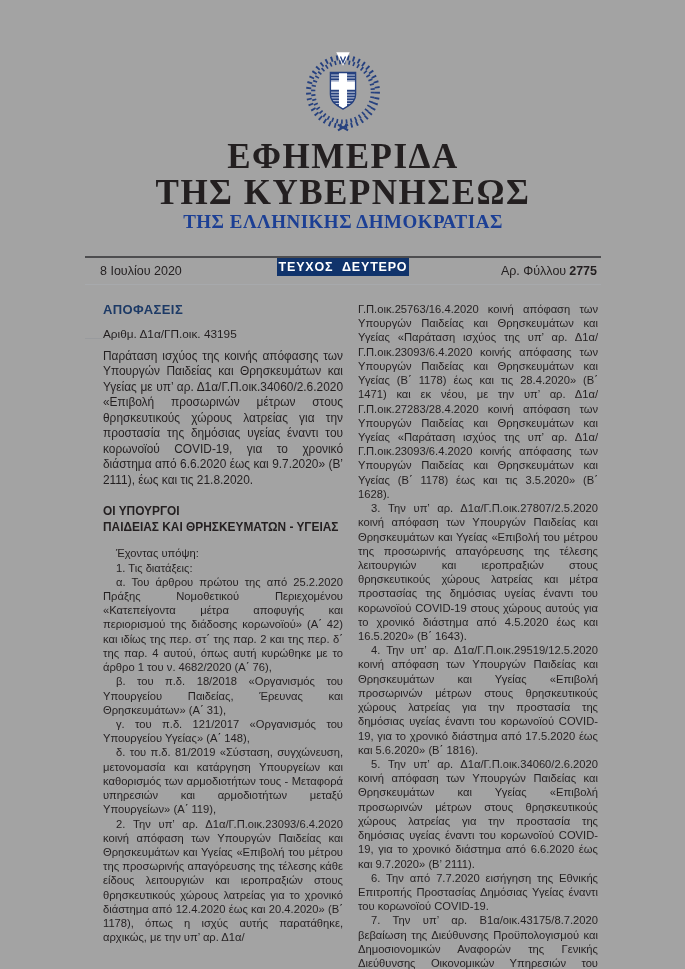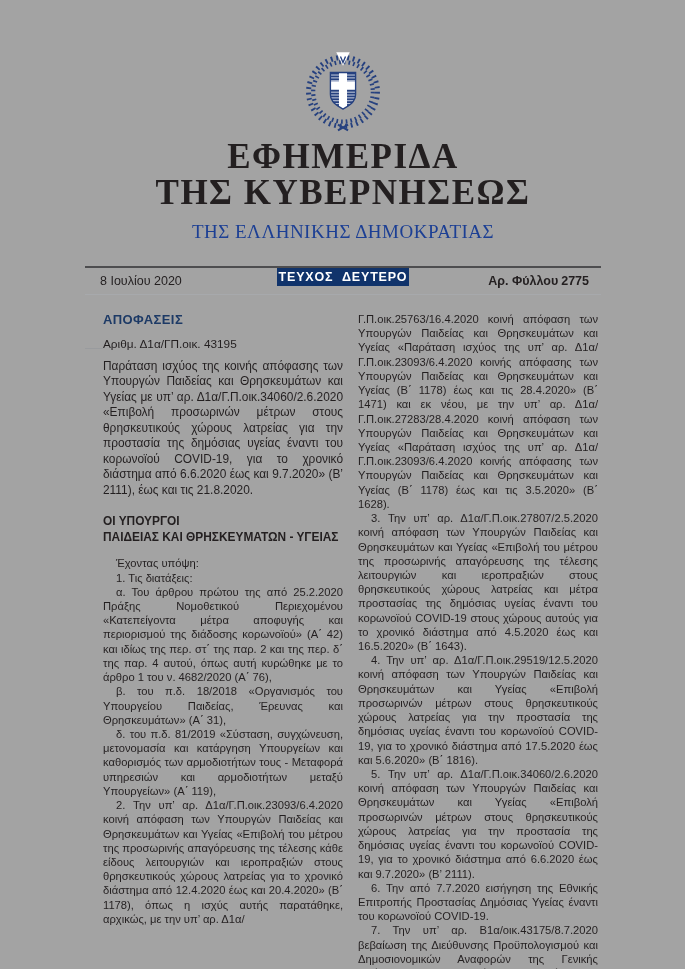--- a/index.html
+++ b/index.html
@@ -21,25 +21,24 @@
     font-family:"Liberation Serif",serif;
     font-weight:bold;
     font-size:35px;
     line-height:36px;
     letter-spacing:1.5px;
     color:#231f20;
   }
   .mast-title.first{margin-top:6px;}
   .mast-subtitle{
     font-family:"Liberation Serif",serif;
-    font-weight:normal;
+    font-weight:bold;
     font-size:19px;
     letter-spacing:0.5px;
     color:#1c3f94;
-    margin-top:10px;
   }
   
   .info-bar{
     position:relative;
     margin-top:23px;
     height:26px;
     border-top:2.5px solid #4d4d4f;
     border-bottom:1.5px solid #a7a9ac;
     display:flex;
     align-items:center;
@@ -55,21 +54,21 @@
     background:#10336b;
     color:#ffffff;
     font-weight:bold;
     letter-spacing:0.8px;
     word-spacing:5px;
     display:flex;
     align-items:center;
     justify-content:center;
     font-size:12.5px;
   }
-  .folio{margin-right:12px;font-weight:bold;}
+  .folio{margin-right:4px;}
   .folio b{margin-left:3px;}
   
   .columns{
     display:flex;
     gap:15px;
     margin-top:17px;
     padding:0 3px 0 18px;
   }
   .col{flex:1;min-width:0;}
   .section-heading{
@@ -174,20 +173,21 @@
       <div class="decision-no">Αριθμ. Δ1α/ΓΠ.οικ. 43195</div>
       <p class="subject">Παράταση ισχύος της κοινής απόφασης των Υπουργών Παιδείας και Θρησκευμάτων και Υγείας με υπ’ αρ. Δ1α/Γ.Π.οικ.34060/2.6.2020 «Επιβολή προσωρινών μέτρων στους θρησκευτικούς χώρους λατρείας για την προστασία της δημόσιας υγείας έναντι του κορωνοϊού COVID-19, για το χρονικό διάστημα από 6.6.2020 έως και 9.7.2020» (Β’ 2111), έως και τις 21.8.2020.</p>
       <div class="ministers">
         <div>ΟΙ ΥΠΟΥΡΓΟΙ</div>
         <div>ΠΑΙΔΕΙΑΣ ΚΑΙ ΘΡΗΣΚΕΥΜΑΤΩΝ - ΥΓΕΙΑΣ</div>
       </div>
       <p class="p indent">Έχοντας υπόψη:</p>
       <p class="p indent">1. Τις διατάξεις:</p>
       <p class="p indent">α. Του άρθρου πρώτου της από 25.2.2020 Πράξης Νομοθετικού Περιεχομένου «Κατεπείγοντα μέτρα αποφυγής και περιορισμού της διάδοσης κορωνοϊού» (Α΄ 42) και ιδίως της περ. στ΄ της παρ. 2 και της περ. δ΄ της παρ. 4 αυτού, όπως αυτή κυρώθηκε με το άρθρο 1 του ν. 4682/2020 (Α΄ 76),</p>
       <p class="p indent">β. του π.δ. 18/2018 «Οργανισμός του Υπουργείου Παιδείας, Έρευνας και Θρησκευμάτων» (Α΄ 31),</p>
+      <p class="p indent">γ. του π.δ. 121/2017 «Οργανισμός του Υπουργείου Υγείας» (Α΄ 148),</p>
       <p class="p indent">δ. του π.δ. 81/2019 «Σύσταση, συγχώνευση, μετονομασία και κατάργηση Υπουργείων και καθορισμός των αρμοδιοτήτων τους - Μεταφορά υπηρεσιών και αρμοδιοτήτων μεταξύ Υπουργείων» (Α΄ 119),</p>
       <p class="p indent">2. Την υπ’ αρ. Δ1α/Γ.Π.οικ.23093/6.4.2020 κοινή απόφαση των Υπουργών Παιδείας και Θρησκευμάτων και Υγείας «Επιβολή του μέτρου της προσωρινής απαγόρευσης της τέλεσης κάθε είδους λειτουργιών και ιεροπραξιών στους θρησκευτικούς χώρους λατρείας για το χρονικό διάστημα από 12.4.2020 έως και 20.4.2020» (Β΄ 1178), όπως η ισχύς αυτής παρατάθηκε, αρχικώς, με την υπ’ αρ. Δ1α/</p>
     </section>
 
     <section class="col">
       <p class="p">Γ.Π.οικ.25763/16.4.2020 κοινή απόφαση των Υπουργών Παιδείας και Θρησκευμάτων και Υγείας «Παράταση ισχύος της υπ’ αρ. Δ1α/Γ.Π.οικ.23093/6.4.2020 κοινής απόφασης των Υπουργών Παιδείας και Θρησκευμάτων και Υγείας (Β΄ 1178) έως και τις 28.4.2020» (Β΄ 1471) και εκ νέου, με την υπ’ αρ. Δ1α/Γ.Π.οικ.27283/28.4.2020 κοινή απόφαση των Υπουργών Παιδείας και Θρησκευμάτων και Υγείας «Παράταση ισχύος της υπ’ αρ. Δ1α/Γ.Π.οικ.23093/6.4.2020 κοινής απόφασης των Υπουργών Παιδείας και Θρησκευμάτων και Υγείας (Β΄ 1178) έως και τις 3.5.2020» (Β΄ 1628).</p>
       <p class="p indent">3. Την υπ’ αρ. Δ1α/Γ.Π.οικ.27807/2.5.2020 κοινή απόφαση των Υπουργών Παιδείας και Θρησκευμάτων και Υγείας «Επιβολή του μέτρου της προσωρινής απαγόρευσης της τέλεσης λειτουργιών και ιεροπραξιών στους θρησκευτικούς χώρους λατρείας και μέτρα προστασίας της δημόσιας υγείας έναντι του κορωνοϊού COVID-19 στους χώρους αυτούς για το χρονικό διάστημα από 4.5.2020 έως και 16.5.2020» (Β΄ 1643).</p>
       <p class="p indent">4. Την υπ’ αρ. Δ1α/Γ.Π.οικ.29519/12.5.2020 κοινή απόφαση των Υπουργών Παιδείας και Θρησκευμάτων και Υγείας «Επιβολή προσωρινών μέτρων στους θρησκευτικούς χώρους λατρείας για την προστασία της δημόσιας υγείας έναντι του κορωνοϊού COVID-19, για το χρονικό διάστημα από 17.5.2020 έως και 5.6.2020» (Β΄ 1816).</p>
       <p class="p indent">5. Την υπ’ αρ. Δ1α/Γ.Π.οικ.34060/2.6.2020 κοινή απόφαση των Υπουργών Παιδείας και Θρησκευμάτων και Υγείας «Επιβολή προσωρινών μέτρων στους θρησκευτικούς χώρους λατρείας για την προστασία της δημόσιας υγείας έναντι του κορωνοϊού COVID-19, για το χρονικό διάστημα από 6.6.2020 έως και 9.7.2020» (Β’ 2111).</p>
       <p class="p indent">6. Την από 7.7.2020 εισήγηση της Εθνικής Επιτροπής Προστασίας Δημόσιας Υγείας έναντι του κορωνοϊού COVID-19.</p>

